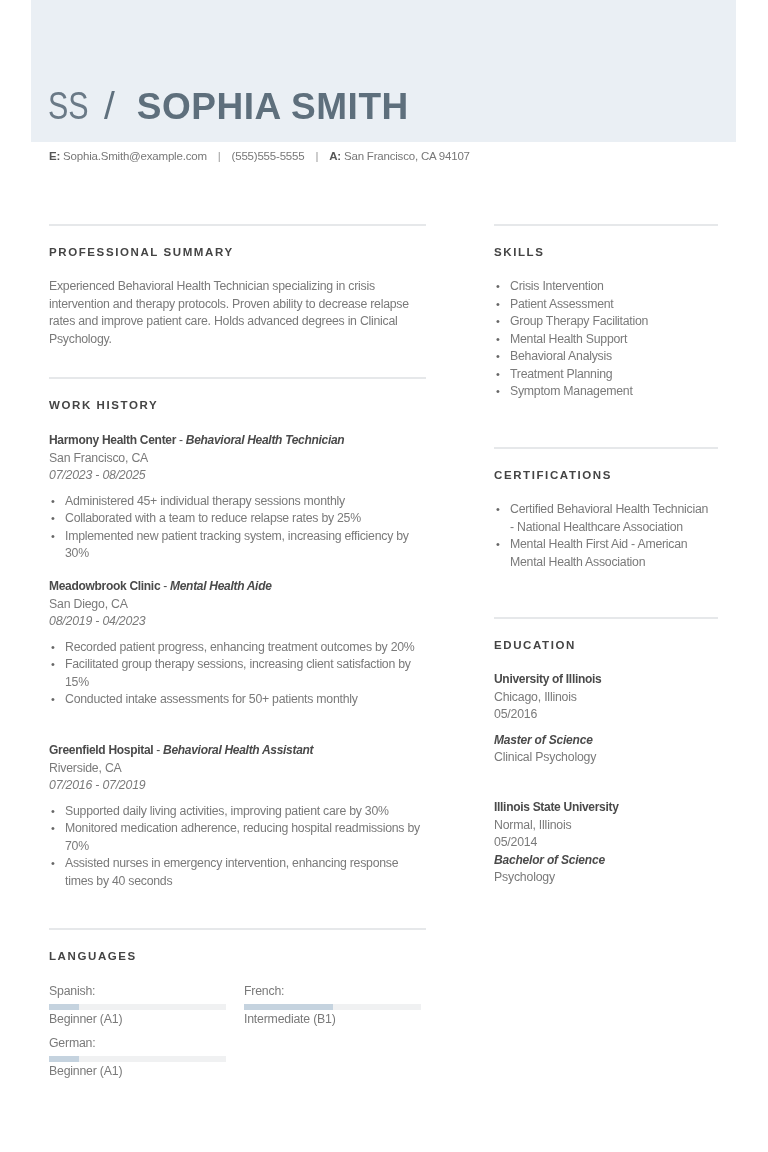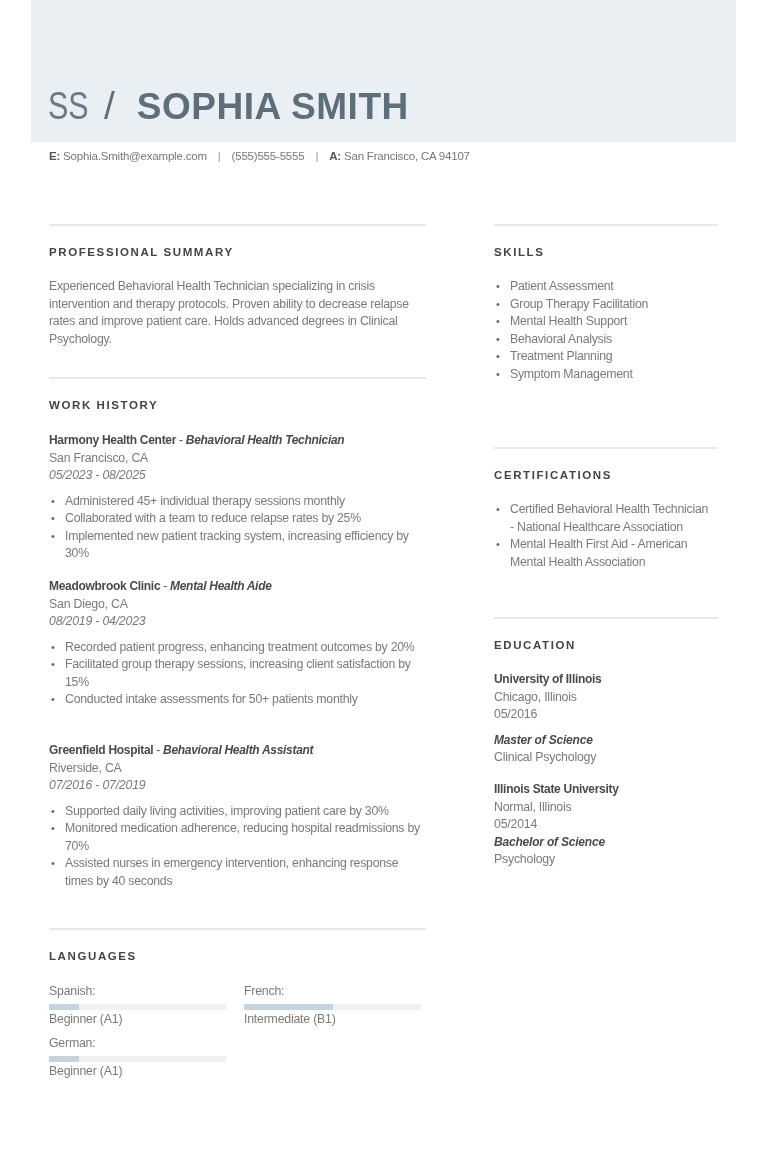--- a/index.html
+++ b/index.html
@@ -93,21 +93,21 @@
 <div class="para" style="left:49px; top:278px; width:385px;">Experienced Behavioral Health Technician specializing in crisis intervention and therapy protocols. Proven ability to decrease relapse rates and improve patient care. Holds advanced degrees in Clinical Psychology.</div>
 
 <div class="divider" style="left:49px; top:377px; width:377px;"></div>
 <div class="sec-title" style="left:49px; top:399px;">WORK HISTORY</div>
 
 <div class="job" style="top:432px;">
   <div class="job-head">
     <span class="co">Harmony Health Center</span><span> - </span><span class="role">Behavioral Health Technician</span>
   </div>
   <div class="job-loc">San Francisco, CA</div>
-  <div class="job-date">05/2023 - 08/2025</div>
+  <div class="job-date">07/2023 - 08/2025</div>
   <ul class="bullets">
     <li>Administered 45+ individual therapy sessions monthly</li>
     <li>Collaborated with a team to reduce relapse rates by 25%</li>
     <li>Implemented new patient tracking system, increasing efficiency by 30%</li>
   </ul>
 </div>
 
 <div class="job" style="top:578px;">
   <div class="job-head">
     <span class="co">Meadowbrook Clinic</span><span> - </span><span class="role">Mental Health Aide</span>
@@ -158,20 +158,21 @@
   <div class="lang-bar">
     <div class="lang-fill" style="width: 17%;"></div>
   </div>
   <div class="lang-level">Beginner (A1)</div>
 </div>
 
 <div class="divider" style="left:494px; top:224px; width:224px;"></div>
 <div class="sec-title" style="left:494px; top:246px;">SKILLS</div>
 <div class="right-col" style="top:270px;">
   <ul class="bullets">
+    <li>Crisis Intervention</li>
     <li>Patient Assessment</li>
     <li>Group Therapy Facilitation</li>
     <li>Mental Health Support</li>
     <li>Behavioral Analysis</li>
     <li>Treatment Planning</li>
     <li>Symptom Management</li>
   </ul>
 </div>
 
 <div class="divider" style="left:494px; top:447px; width:224px;"></div>
@@ -187,19 +188,19 @@
 <div class="sec-title" style="left:494px; top:639px;">EDUCATION</div>
 
 <div class="right-col" style="top:671px;">
   <div class="edu-school">University of Illinois</div>
   <div class="edu-text">Chicago, Illinois</div>
   <div class="edu-text">05/2016</div>
   <div class="edu-degree" style="margin-top:8px;">Master of Science</div>
   <div class="edu-text">Clinical Psychology</div>
 </div>
 
-<div class="right-col" style="top:781px;">
+<div class="right-col" style="top:799px;">
   <div class="edu-school">Illinois State University</div>
   <div class="edu-text">Normal, Illinois</div>
   <div class="edu-text">05/2014</div>
   <div class="edu-degree" style="">Bachelor of Science</div>
   <div class="edu-text">Psychology</div>
 </div>
 
 </body></html>

